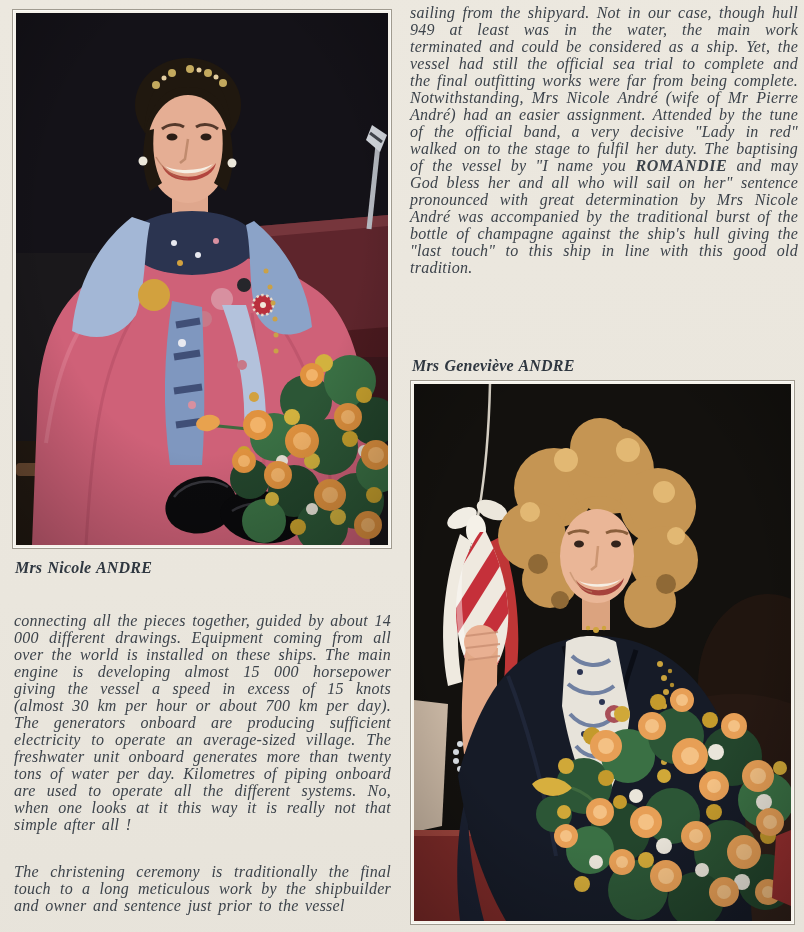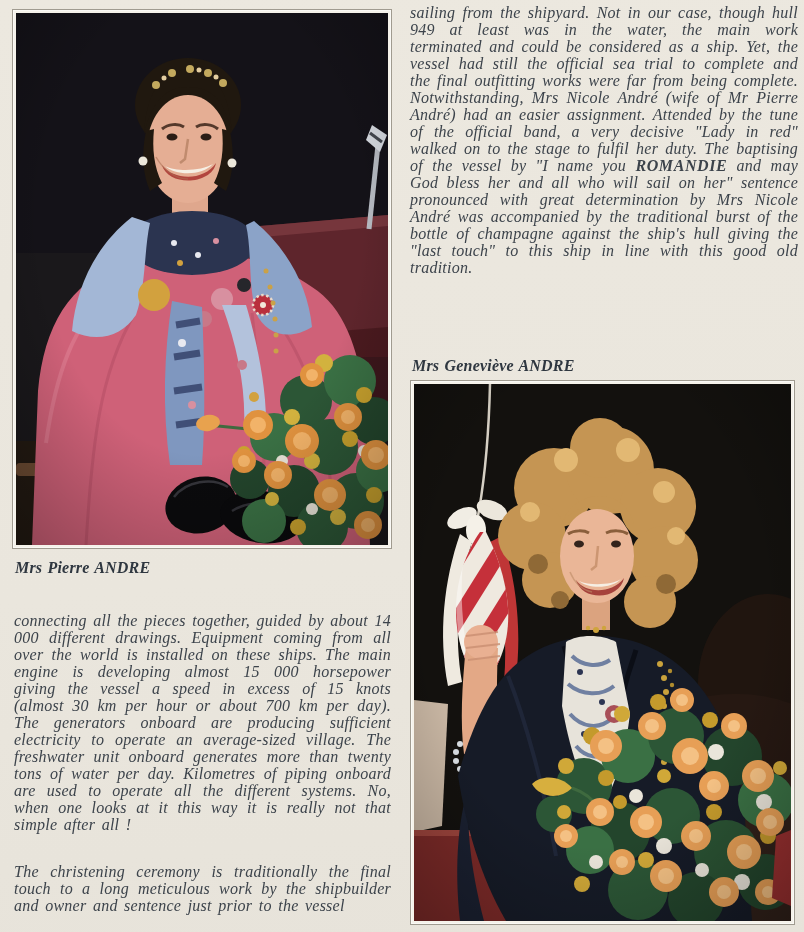--- a/index.html
+++ b/index.html
@@ -197,21 +197,21 @@
           <circle cx="228" cy="448" r="12" fill="#e0923f"></circle>
             <circle cx="228" cy="448" r="6" fill="#f2b369"></circle>
           <circle cx="296" cy="362" r="12" fill="#e0923f"></circle>
             <circle cx="296" cy="362" r="6" fill="#f2b369"></circle>
         </g>
       </g>
       <rect width="372" height="532" fill="url(#lv)"></rect>
     </svg>
   </figure>
 
-  <figcaption class="caption" id="caption-nicole">Mrs Pierre ANDRE</figcaption>
+  <figcaption class="caption" id="caption-nicole">Mrs Nicole ANDRE</figcaption>
 
   <p class="body-text" id="para-left-1">connecting all the pieces together, guided by about 14 000 different drawings. Equipment coming from all over the world is installed on these ships. The main engine is developing almost 15 000 horsepower giving the vessel a speed in excess of 15 knots (almost 30 km per hour or about 700 km per day). The generators onboard are producing sufficient electricity to operate an average-sized village. The freshwater unit onboard generates more than twenty tons of water per day. Kilometres of piping onboard are used to operate all the different systems. No, when one looks at it this way it is really not that simple after all !</p>
   <p class="body-text" id="para-left-2">The christening ceremony is traditionally the final touch to a long meticulous work by the shipbuilder and owner and sentence just prior to the vessel</p>
 
   <p class="body-text" id="para-right"><span>sailing from the shipyard. Not in our case, though hull 949 at least was in the water, the main work terminated and could be considered as a ship. Yet, the vessel had still the official sea trial to complete and the final outfitting works were far from being complete. Notwithstanding, Mrs Nicole André (wife of Mr Pierre André) had an easier assignment. Attended by the tune of the official band, a very decisive "Lady in red" walked on to the stage to fulfil her duty. The baptising of the vessel by "I name you </span><strong class="ship-name">ROMANDIE</strong><span> and may God bless her and all who will sail on her" sentence pronounced with great determination by Mrs Nicole André was accompanied by the traditional burst of the bottle of champagne against the ship's hull giving the "last touch" to this ship in line with this good old tradition.</span></p>
 
   <figcaption class="caption" id="caption-genevieve">Mrs Geneviève ANDRE</figcaption>
 
   <figure class="photo-frame" id="photo-genevieve">
     <svg viewBox="0 0 377 537" width="377" height="537">

